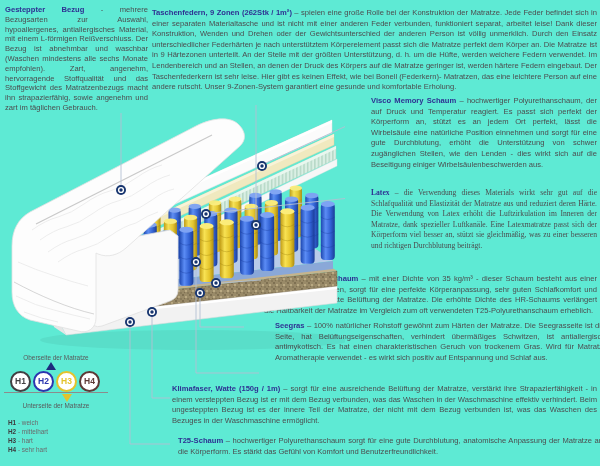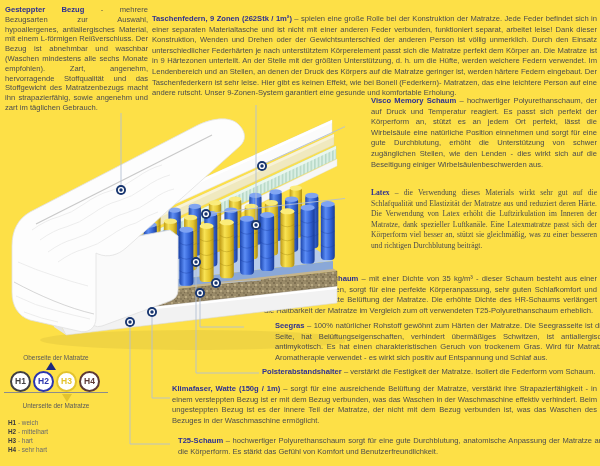--- a/index.html
+++ b/index.html
@@ -1,23 +1,23 @@
 <!DOCTYPE html>
 <html><head>
 <meta charset="utf-8">
 <style>
   html,body{margin:0;padding:0;background:#fff;}
-  .page{position:relative;width:600px;height:466px;background:#fde047;overflow:hidden;
+  .page{position:relative;width:600px;height:466px;background:#5eead4;overflow:hidden;
         font-family:"Liberation Sans", sans-serif;}
   .blk{position:absolute;text-align:justify;font-size:7.6px;line-height:10.6px;color:#4c4c4e;
        letter-spacing:0;}
   .blk .h{color:#2e3192;font-weight:bold;}
   .blk .sep{color:#4c4c4e;}
   #blk-bezug{left:5px;top:5px;width:143px;line-height:9.8px;}
-  #blk-taschen{left:152px;top:14px;width:445px;}
+  #blk-taschen{left:152px;top:8px;width:445px;}
   #blk-visco{left:371px;top:96px;width:226px;}
   #blk-latex{left:371px;top:188px;width:226px;font-family:Liberation Serif, serif;}
   #blk-hr{left:264px;top:274px;width:333px;}
   #blk-seegras{left:247px;top:321px;width:350px;margin-left:28px;}
   #blk-polster{left:262px;top:367px;width:335px;}
   #blk-klima{left:172px;top:384px;width:425px;}
   #blk-t25{left:178px;top:436px;width:425px;}
   #diagram-svg{position:absolute;left:0;top:105px;width:345px;height:361px;pointer-events:none;}
   .legend{position:absolute;left:4px;top:354px;width:112px;font-size:6.4px;color:#59595b;z-index:5;}
   .lg-label{position:absolute;left:0;width:104px;text-align:center;}
@@ -57,23 +57,20 @@
   </div>
 
   <div class="blk" id="blk-hr">
     <b class="h">Hochflexibler HR-Schaum</b><span class="sep"> – </span><span>mit einer Dichte von 35 kg/m³ - dieser Schaum besteht aus einer Vielzahl von Luftblasen, sorgt für eine perfekte Körperanpassung, sehr guten Schlafkomfort und garantiert eine perfekte Belüftung der Matratze. Die erhöhte Dichte des HR-Schaums verlängert die Haltbarkeit der Matratze im Vergleich zum oft verwendeten T25-Polyurethanschaum erheblich.</span>
   </div>
 
   <div class="blk" id="blk-seegras">
     <b class="h">Seegras</b><span class="sep"> – </span><span>100% natürlicher Rohstoff gewöhnt zum Härten der Matratze. Die Seegrasseite ist die harte Seite, hat Belüftungseigenschaften, verhindert übermäßiges Schwitzen, ist antiallergisch und antimykotisch. Es hat einen charakteristischen Geruch von trockenem Gras. Wird für Matratzen mit Aromatherapie verwendet - es wirkt sich positiv auf Entspannung und Schlaf aus.</span>
   </div>
 
-  <div class="blk" id="blk-polster">
-    <b class="h">Polsterabstandshalter</b><span class="sep"> – </span><span>verstärkt die Festigkeit der Matratze. Isoliert die Federform vom Schaum.</span>
-  </div>
 
   <div class="blk" id="blk-klima">
     <b class="h">Klimafaser, Watte (150g / 1m)</b><span class="sep"> – </span><span>sorgt für eine ausreichende Belüftung der Matratze, verstärkt ihre Strapazierfähigkeit - in einem versteppten Bezug ist er mit dem Bezug verbunden, was das Waschen in der Waschmaschine effektiv verhindert. Beim ungesteppten Bezug ist es der innere Teil der Matratze, der nicht mit dem Bezug verbunden ist, was das Waschen des Bezuges in der Waschmaschine ermöglicht.</span>
   </div>
 
   <div class="blk" id="blk-t25">
     <b class="h">T25-Schaum</b><span class="sep"> – </span><span>hochwertiger Polyurethanschaum sorgt für eine gute Durchblutung, anatomische Anpassung der Matratze an die Körperform. Es stärkt das Gefühl von Komfort und Benutzerfreundlichkeit.</span>
   </div>
 
   <svg id="diagram-svg" viewBox="0 105 345 361" xmlns="http://www.w3.org/2000/svg">

